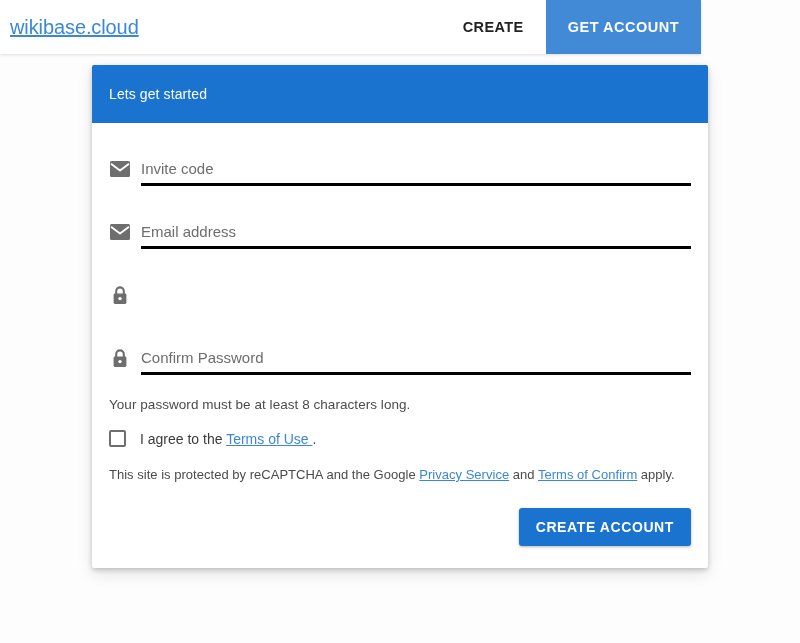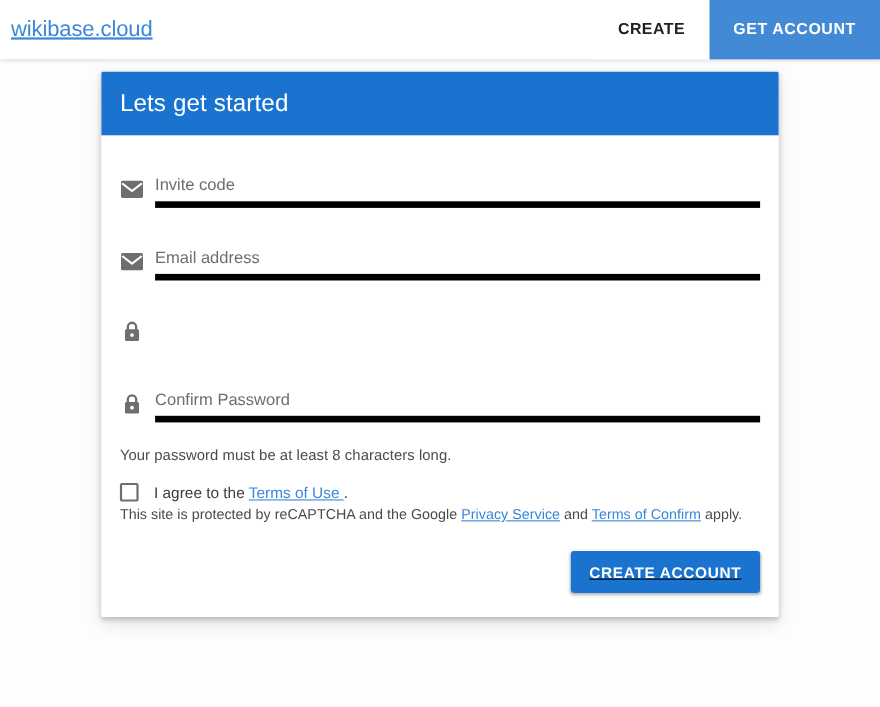--- a/index.html
+++ b/index.html
@@ -13,21 +13,21 @@
     font-family: "Liberation Sans", sans-serif;
     overflow: hidden;
     position: relative;
     -webkit-font-smoothing: antialiased;
   }
 
   
   .navbar {
     position: absolute;
     left: 0; top: 0;
-    width: 800px;
+    width: 701px;
     height: 54px;
     background: #ffffff;
     box-shadow: 0 1px 3px rgba(0,0,0,0.13);
     display: flex;
     align-items: stretch;
     z-index: 5;
   }
   .navbar-brand {
     display: flex;
     align-items: center;
@@ -73,21 +73,21 @@
     border-radius: 2px;
     overflow: hidden;
   }
   .card-header {
     background: #1a73cf;
     color: #ffffff;
     height: 58px;
     display: flex;
     align-items: center;
     padding-left: 17px;
-    font-size: 22px;
+    font-size: 14px;
     letter-spacing: 0.1px;
   }
   .card-body {
     padding: 22px 17px 16px 17px;
   }
 
   
   .field-row {
     display: flex;
     align-items: flex-end;
@@ -106,21 +106,21 @@
   }
   .field-icon svg { display: block; }
   .field-input-wrap {
     flex: 1 1 auto;
     position: relative;
   }
   .field-input {
     width: 100%;
     box-sizing: border-box;
     border: none;
-    border-bottom: 6px solid #000000;
+    border-bottom: 3px solid #000000;
     outline: none;
     background: transparent;
     font-family: "Liberation Sans", sans-serif;
     font-size: 15px;
     color: #333333;
     padding: 2px 0 6px 0;
   }
   .field-input::placeholder {
     color: #6d6d6d;
     opacity: 1;
@@ -129,21 +129,21 @@
   
   .helper-text {
     font-size: 13.5px;
     color: #4b4b4b;
     margin: 4px 0 18px 0;
     letter-spacing: 0.05px;
   }
   .agree-row {
     display: flex;
     align-items: center;
-    margin-bottom: 4px;
+    margin-bottom: 20px;
   }
   .checkbox {
     width: 17px;
     height: 17px;
     flex: 0 0 17px;
     border: 2px solid #6e6e6e;
     border-radius: 2px;
     background: #ffffff;
     margin-right: 14px;
     cursor: pointer;
@@ -163,21 +163,20 @@
     color: #4b4b4b;
     margin-bottom: 26px;
     letter-spacing: 0.02px;
   }
 
   
   .submit-row {
     display: flex;
     justify-content: flex-end;
     padding-bottom: 6px;
-    text-decoration: underline;
   }
   .submit-button {
     background: #1a73cf;
     color: #ffffff;
     border: none;
     border-radius: 3px;
     padding: 11px 17px;
     font-family: "Liberation Sans", sans-serif;
     font-size: 14px;
     font-weight: bold;

